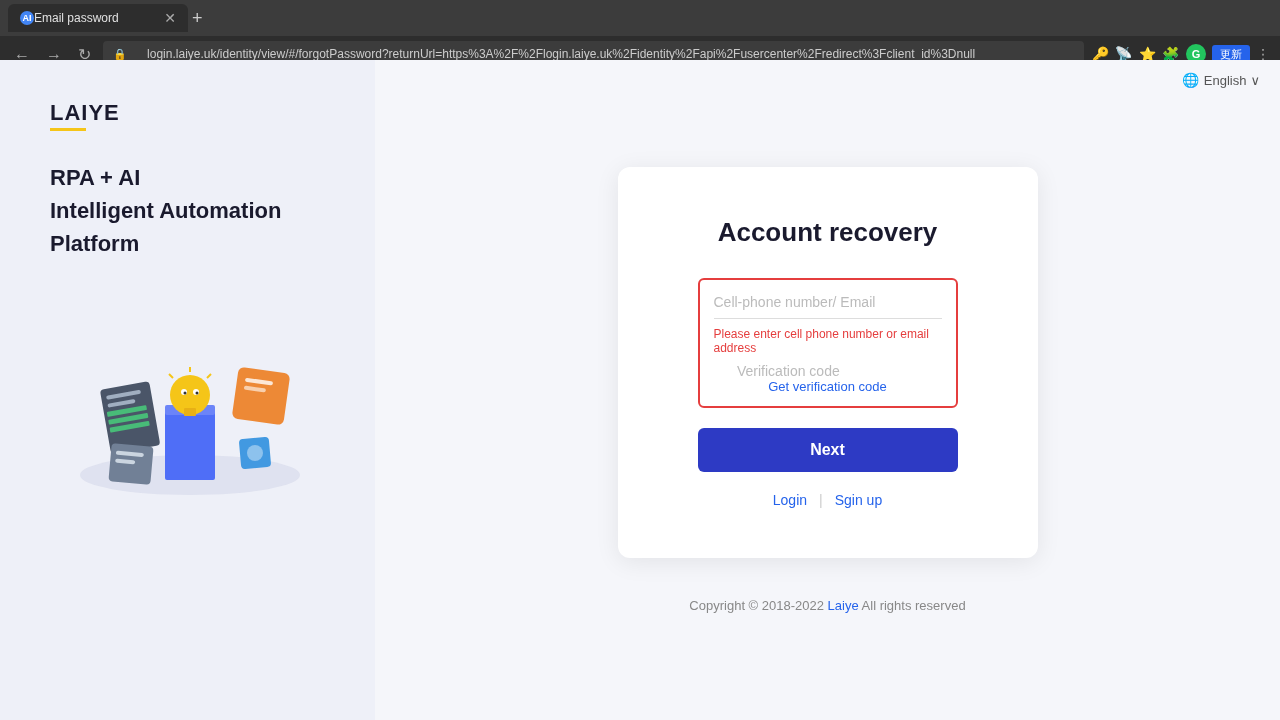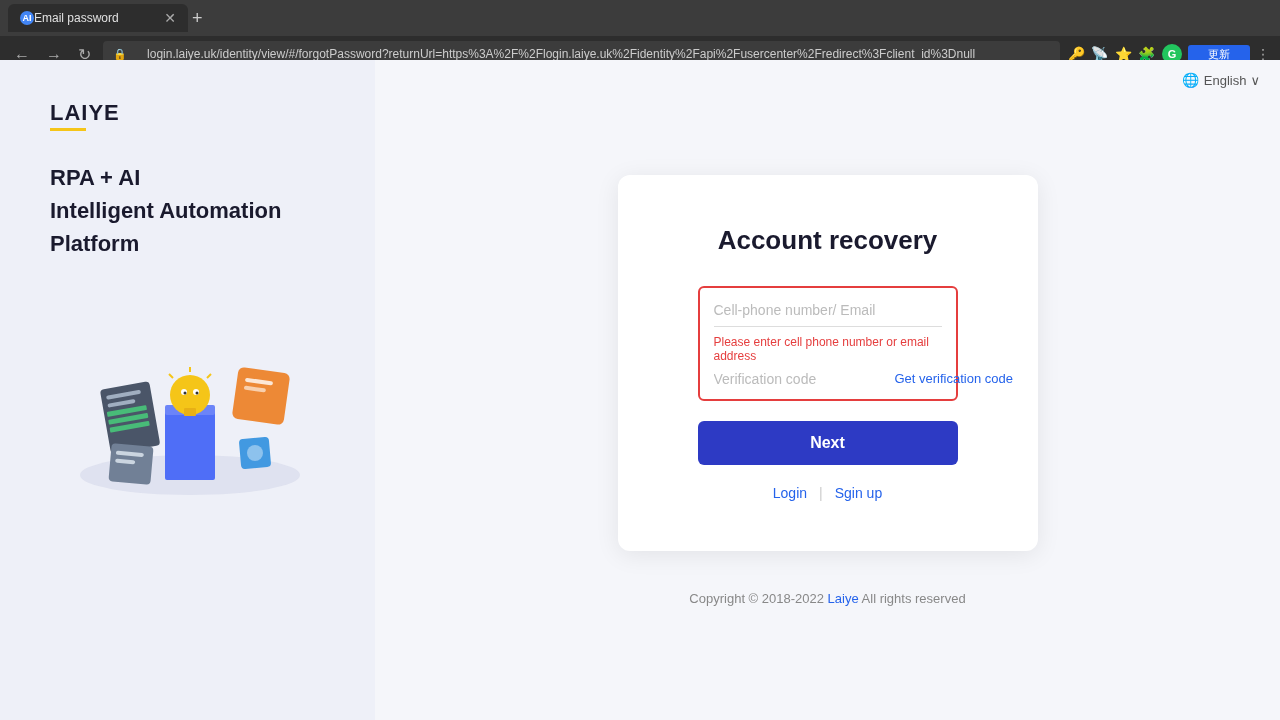--- a/index.html
+++ b/index.html
@@ -12,21 +12,21 @@
     .tab-icon { width: 14px; height: 14px; background: #4285f4; border-radius: 50%; display: flex; align-items: center; justify-content: center; font-size: 9px; color: white; font-weight: bold; }
     .tab-close { margin-left: auto; color: #aaa; font-size: 14px; cursor: pointer; }
     .tab-new { color: #ccc; font-size: 18px; margin-left: 4px; cursor: pointer; }
     .address-bar-row { background: #2d2d2d; height: 36px; display: flex; align-items: center; padding: 0 10px; gap: 8px; }
     .nav-btn { color: #aaa; font-size: 16px; cursor: pointer; background: none; border: none; padding: 2px 4px; }
     .address-bar { flex: 1; background: #3c3c3c; border-radius: 4px; height: 26px; display: flex; align-items: center; padding: 0 10px; gap: 6px; }
     .lock-icon { color: #aaa; font-size: 11px; }
     .address-text { color: #ccc; font-size: 12px; overflow: hidden; text-overflow: ellipsis; white-space: nowrap; flex: 1; padding-left: 14px; }
     .browser-actions { display: flex; gap: 6px; align-items: center; }
     .browser-action-btn { color: #aaa; font-size: 14px; background: none; border: none; cursor: pointer; }
-    .update-btn { background: #2563eb; color: white; font-size: 11px; padding: 2px 20px; border-radius: 3px; border: none; cursor: pointer; }
+    .update-btn { background: #2563eb; color: white; font-size: 11px; padding: 2px 8px; border-radius: 3px; border: none; cursor: pointer; }
     .user-avatar { background: #22c55e; color: white; width: 20px; height: 20px; border-radius: 50%; font-size: 11px; display: flex; align-items: center; justify-content: center; font-weight: bold; }
 
     
     .page { display: flex; flex: 1; overflow: hidden; }
 
     
     .left-panel { width: 375px; background: #eef0f8; flex-shrink: 0; padding: 40px 50px; display: flex; flex-direction: column; }
     .logo { display: flex; align-items: center; gap: 6px; margin-bottom: 30px; }
     .logo-underline { width: 36px; height: 3px; background: #f5c518; margin-top: 2px; }
     .tagline { font-size: 22px; font-weight: 600; color: #1a1a2e; line-height: 1.5; margin-bottom: 30px; }
@@ -42,21 +42,21 @@
     
     .card { background: white; border-radius: 12px; padding: 50px 80px; width: 420px; box-shadow: 0 4px 24px rgba(0,0,0,0.08); }
     .card-title { font-size: 26px; font-weight: 700; color: #1a1a2e; text-align: center; margin-bottom: 30px; }
 
     
     .input-group { border: 2px solid #e53e3e; border-radius: 6px; padding: 12px 14px; margin-bottom: 20px; }
     .input-field { width: 100%; border: none; outline: none; font-size: 14px; color: #333; padding: 2px 0; }
     .input-field::placeholder { color: #bbb; }
     .input-underline { border-bottom: 1px solid #ddd; margin: 6px 0 8px 0; }
     .error-text { color: #e53e3e; font-size: 12px; margin-bottom: 8px; }
-    .verification-row { display: flex; align-items: center; justify-content: space-between; }
+    .verification-row { display: flex; align-items: center; justify-content: space-between; flex-direction: column; }
     .verification-input { border: none; outline: none; font-size: 14px; color: #333; flex: 1; }
     .verification-input::placeholder { color: #bbb; }
     .get-code-link { color: #2563eb; font-size: 13px; cursor: pointer; white-space: nowrap; }
 
     .next-btn { width: 100%; background: #2d3ac4; color: white; border: none; border-radius: 6px; height: 44px; font-size: 16px; font-weight: 600; cursor: pointer; margin-bottom: 20px; }
 
     .links-row { display: flex; align-items: center; justify-content: center; gap: 12px; }
     .link { color: #2563eb; font-size: 14px; cursor: pointer; text-decoration: none; }
     .divider { color: #ccc; font-size: 14px; }
 

